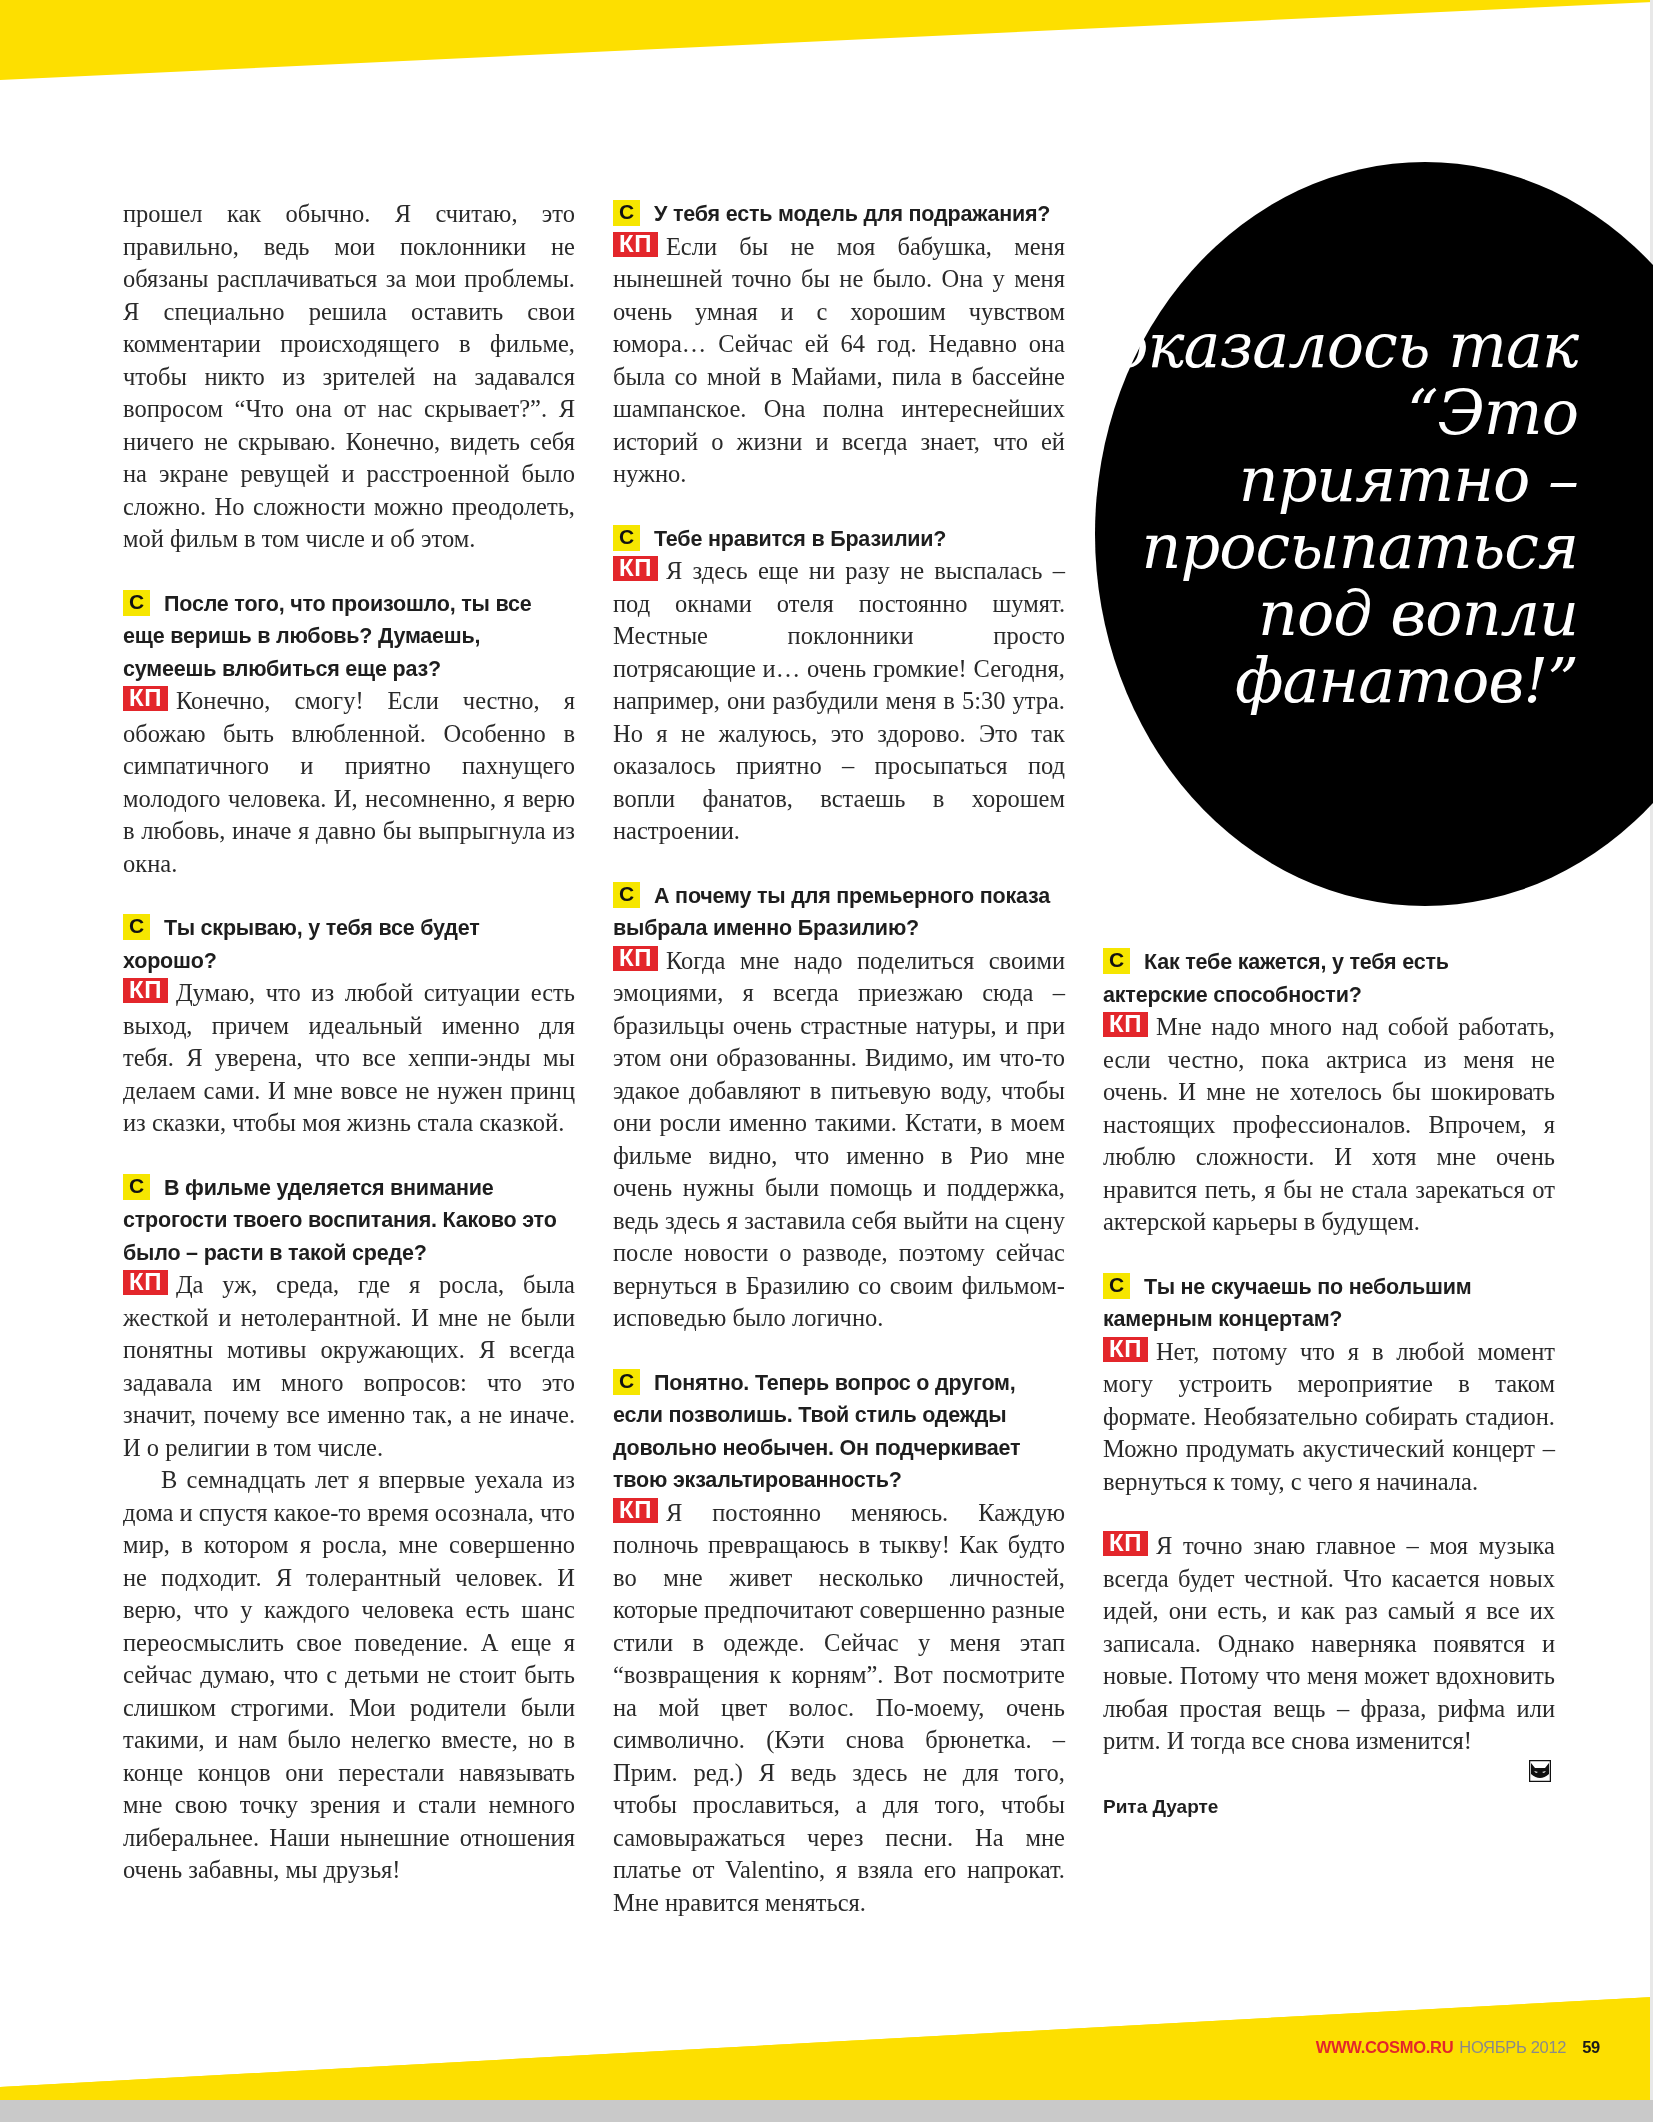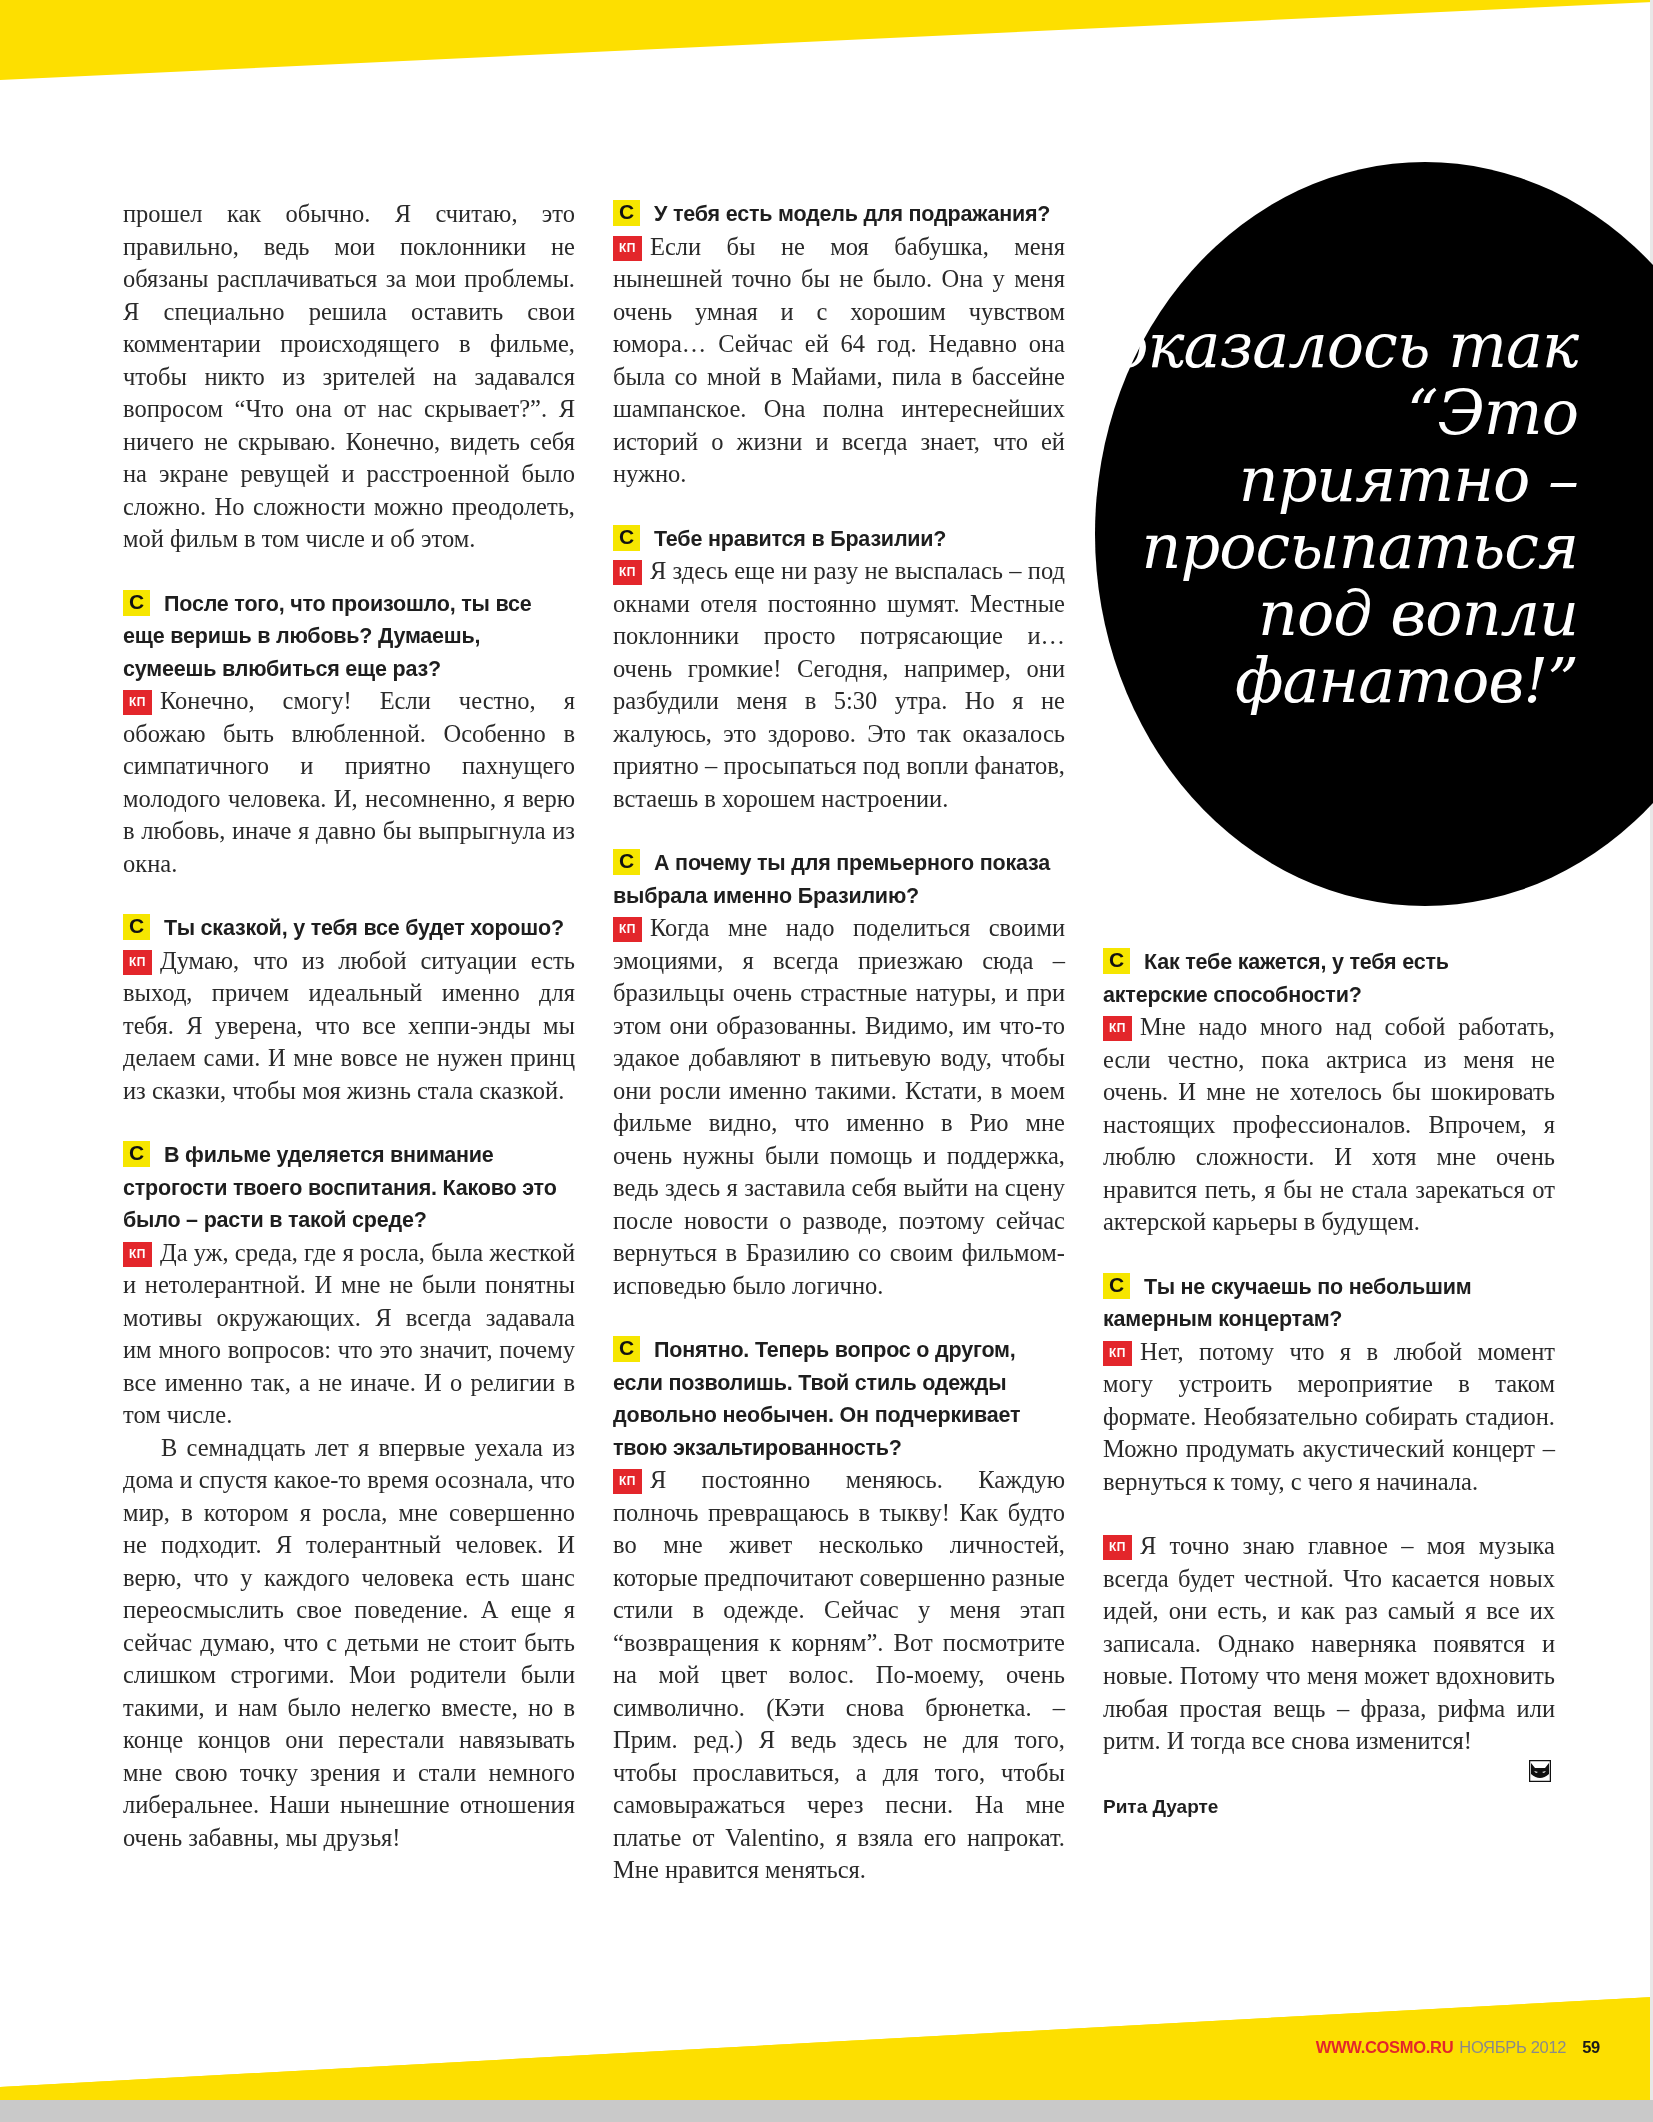--- a/index.html
+++ b/index.html
@@ -31,21 +31,21 @@
     .block { margin-bottom: 32px; }
     .badge-c {
       display: inline-block; background: #f6e600; color: #111;
       font-family: "Liberation Sans", "DejaVu Sans", sans-serif; font-weight: bold;
       font-size: 21px; line-height: 24px; width: 27px; text-align: center;
       margin-right: 14px; vertical-align: 2px; height: 26px;
     }
     .badge-kp {
       display: inline-block; background: #e3262b; color: #fff;
       font-family: "Liberation Sans", "DejaVu Sans", sans-serif; font-weight: bold;
-      font-size: 12px; line-height: 24px; padding: 0 6px; height: 25px;
+      font-size: 24px; line-height: 24px; padding: 0 6px; height: 25px;
       margin-right: 8px; vertical-align: 3px; letter-spacing: 0.5px;
     }
     .pullquote {
       position: absolute; z-index: 3;
       right: 75px; top: 312px; width: 470px;
       text-align: right; color: #ffffff;
       font-family: "DejaVu Serif", "Liberation Serif", serif; font-style: italic;
       font-size: 62px; line-height: 67px; letter-spacing: -1px;
     }
     .pullquote span { display: block; }
@@ -90,21 +90,21 @@
   <div class="block">
     <p class="p">прошел как обычно. Я считаю, это правильно, ведь мои поклонники не обязаны расплачиваться за мои проблемы. Я специально решила оставить свои комментарии происходящего в фильме, чтобы никто из зрителей на задавался вопросом “Что она от нас скрывает?”. Я ничего не скрываю. Конечно, видеть себя на экране ревущей и расстроенной было сложно. Но сложности можно преодолеть, мой фильм в том числе и об этом.</p>
   </div>
 
   <div class="block">
     <p class="q"><span class="badge-c">С</span><span>После того, что произошло, ты все еще веришь в любовь? Думаешь, сумеешь влюбиться еще раз?</span></p>
     <p class="p"><span class="badge-kp">КП</span><span>Конечно, смогу! Если честно, я обожаю быть влюбленной. Особенно в симпатичного и приятно пахнущего молодого человека. И, несомненно, я верю в любовь, иначе я давно бы выпрыгнула из окна.</span></p>
   </div>
 
   <div class="block">
-    <p class="q"><span class="badge-c">С</span><span>Ты сказкой, у тебя все будет хорошо?</span></p>
+    <p class="q"><span class="badge-c">С</span><span>Ты скрываю, у тебя все будет хорошо?</span></p>
     <p class="p"><span class="badge-kp">КП</span><span>Думаю, что из любой ситуации есть выход, причем идеальный именно для тебя. Я уверена, что все хеппи-энды мы делаем сами. И мне вовсе не нужен принц из сказки, чтобы моя жизнь стала сказкой.</span></p>
   </div>
 
   <div class="block">
     <p class="q"><span class="badge-c">С</span><span>В фильме уделяется внимание строгости твоего воспитания. Каково это было – расти в такой среде?</span></p>
     <p class="p"><span class="badge-kp">КП</span><span>Да уж, среда, где я росла, была жесткой и нетолерантной. И мне не были понятны мотивы окружающих. Я всегда задавала им много вопросов: что это значит, почему все именно так, а не иначе. И о религии в том числе.</span></p>
     <p class="p indent">В семнадцать лет я впервые уехала из дома и спустя какое-то время осознала, что мир, в котором я росла, мне совершенно не подходит. Я толерантный человек. И верю, что у каждого человека есть шанс переосмыслить свое поведение. А еще я сейчас думаю, что с детьми не стоит быть слишком строгими. Мои родители были такими, и нам было нелегко вместе, но в конце концов они перестали навязывать мне свою точку зрения и стали немного либеральнее. Наши нынешние отношения очень забавны, мы друзья!</p>
   </div>
 </div>
 

